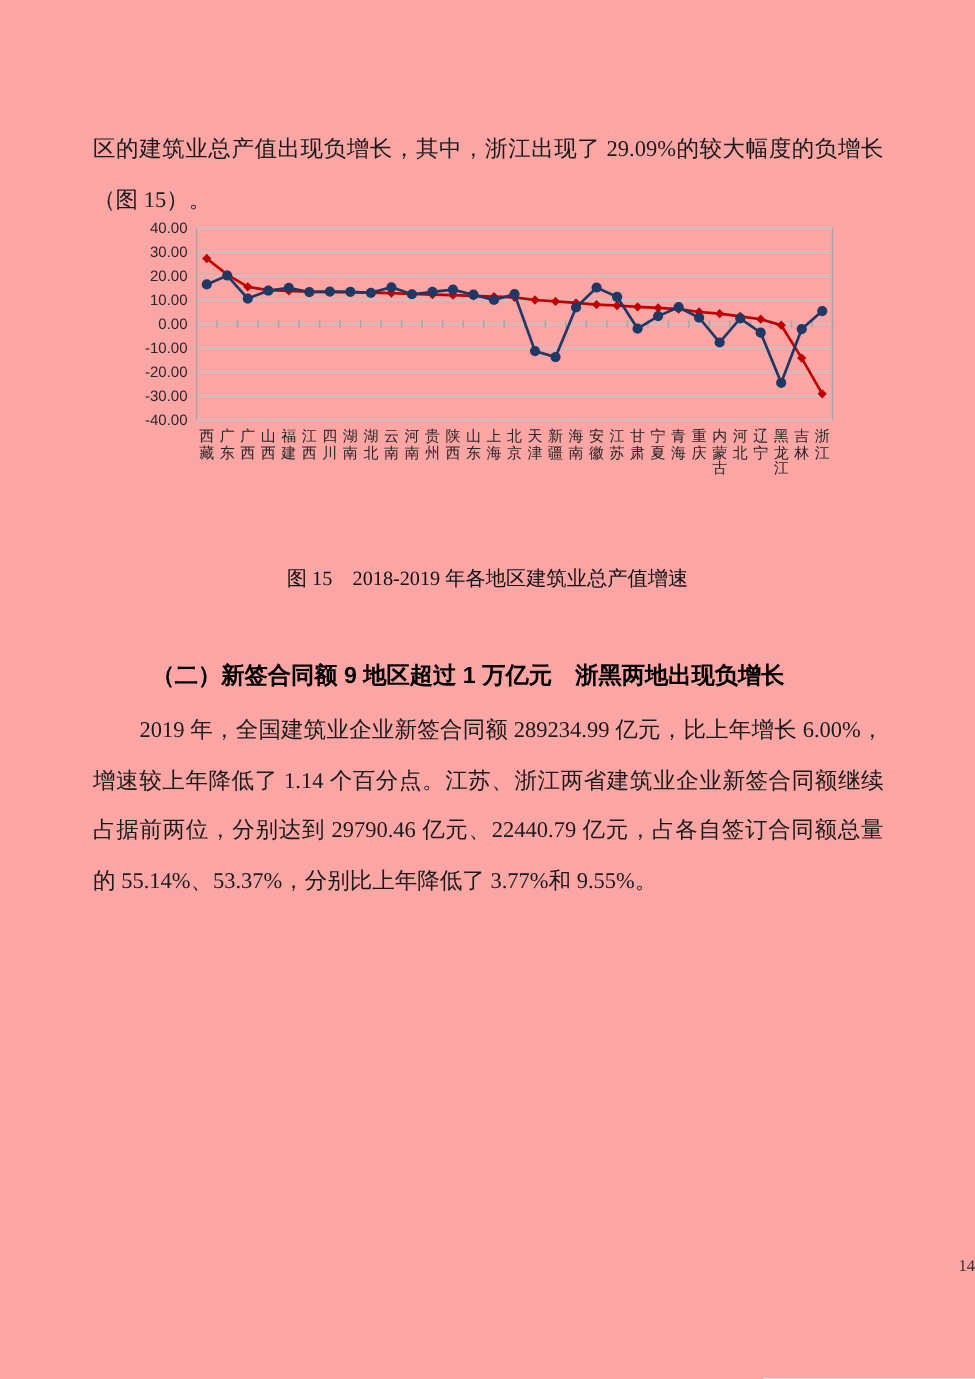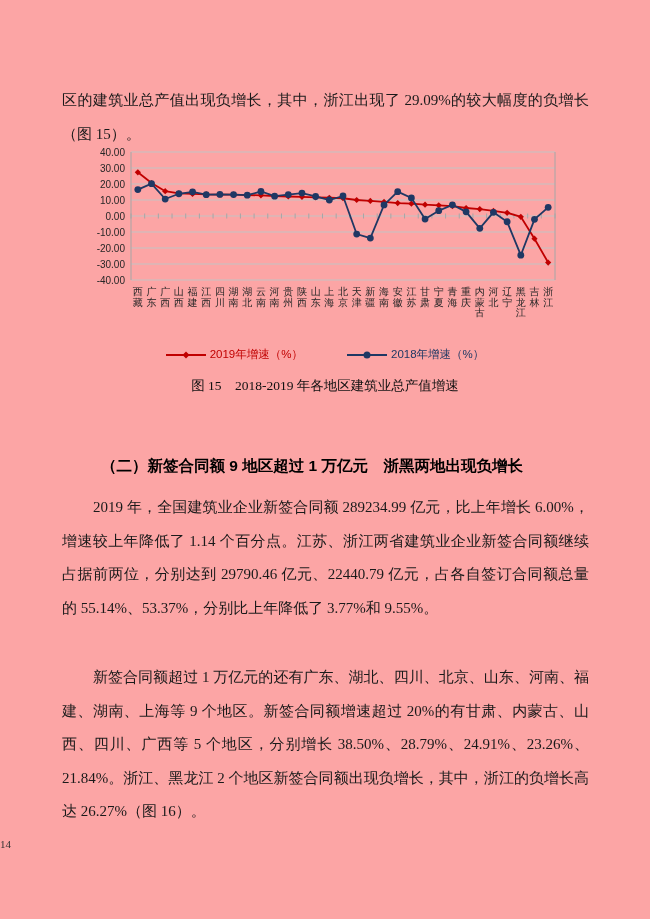--- a/index.html
+++ b/index.html
@@ -4,21 +4,21 @@
 <style>
   html,body{margin:0;padding:0;background:#ffffff;}
   .page{
     position:relative;width:650px;height:919px;margin:0 auto;background:#fca5a5;
     font-family:"Liberation Serif",serif;color:#1a1a1a;overflow:hidden;
   }
   .bodytext{
     position:absolute;left:62px;width:527px;
     font-size:15px;line-height:33.5px;text-align:justify;text-justify:inter-character;
   }
-  .indent{text-indent:31px;margin-top:20px;}
+  .indent{text-indent:31px;}
   .intro{top:84px;}
   .p1{top:471px;}
   .p2{top:641px;}
   .chart{position:absolute;left:35px;top:145px;width:580px;height:210px;}
   .chart svg{display:block;}
   .xlab{
     position:absolute;width:14px;top:142px;text-align:center;
     font-family:"Liberation Serif",serif;font-size:10px;line-height:10.5px;
     color:#262626;white-space:pre-line;
   }
@@ -27,25 +27,25 @@
     position:absolute;top:347px;left:0;right:0;
     display:flex;justify-content:center;gap:44px;
     font-family:"Liberation Sans",sans-serif;font-size:11.5px;
   }
   .legend-item{display:flex;align-items:center;gap:4px;}
   .caption{
     position:absolute;top:377px;left:0;width:100%;text-align:center;
     font-weight:normal;font-size:13.5px;color:#111;
   }
   .heading{
-    position:absolute;top:456px;left:62px;width:527px;text-indent:39px;
+    position:absolute;top:440px;left:62px;width:527px;text-indent:39px;
     font-family:"Liberation Sans",sans-serif;font-weight:bold;font-size:15.5px;color:#000;
   }
   .pagenum{
-    position:absolute;top:838px;left:0;width:100%;text-align:left;
+    position:absolute;top:838px;left:0;width:100%;text-align:right;
     font-size:11px;color:#333;
   }
 </style>
 </head>
 <body>
 
 <div class="page">
 
   <div class="bodytext intro">区的建筑业总产值出现负增长，其中，浙江出现了 29.09%的较大幅度的负增长（图 15）。</div>
 
@@ -229,40 +229,23 @@
         <div class="xlab" style="left: 478.806px;">黑
 龙
 江</div>
         <div class="xlab" style="left: 492.484px;">吉
 林</div>
         <div class="xlab" style="left: 506.161px;">浙
 江</div>
       </div>
   </div>
 
-  <div class="legend" id="legend">
-      <span class="legend-item">
-        <svg width="40" height="10">
-          <line x1="0" y1="5" x2="40" y2="5" stroke="#C00000" stroke-width="2"></line>
-          <path d="M 20 1.5 L 23.5 5 L 20 8.5 L 16.5 5 Z" fill="#C00000"></path>
-        </svg>
-        <span style="color: rgb(192, 0, 0);">2019年增速（%）</span>
-      </span>
-      <span class="legend-item">
-        <svg width="40" height="10">
-          <line x1="0" y1="5" x2="40" y2="5" stroke="#1F3864" stroke-width="2"></line>
-          <circle cx="20" cy="5" r="3.5" fill="#1F3864"></circle>
-        </svg>
-        <span style="color: rgb(31, 56, 100);">2018年增速（%）</span>
-      </span>
-    </div>
 
   <div class="caption">图 15　2018-2019 年各地区建筑业总产值增速</div>
 
   <div class="heading">（二）新签合同额 9 地区超过 1 万亿元　浙黑两地出现负增长</div>
 
   <div class="bodytext indent p1">2019 年，全国建筑业企业新签合同额 289234.99 亿元，比上年增长 6.00%，增速较上年降低了 1.14 个百分点。江苏、浙江两省建筑业企业新签合同额继续占据前两位，分别达到 29790.46 亿元、22440.79 亿元，占各自签订合同额总量的 55.14%、53.37%，分别比上年降低了 3.77%和 9.55%。</div>
 
-  <div class="bodytext indent p2">新签合同额超过 1 万亿元的还有广东、湖北、四川、北京、山东、河南、福建、湖南、上海等 9 个地区。新签合同额增速超过 20%的有甘肃、内蒙古、山西、四川、广西等 5 个地区，分别增长 38.50%、28.79%、24.91%、23.26%、21.84%。浙江、黑龙江 2 个地区新签合同额出现负增长，其中，浙江的负增长高达 26.27%（图 16）。</div>
 
   <div class="pagenum">14</div>
 
 </div>
 
 </body></html>

